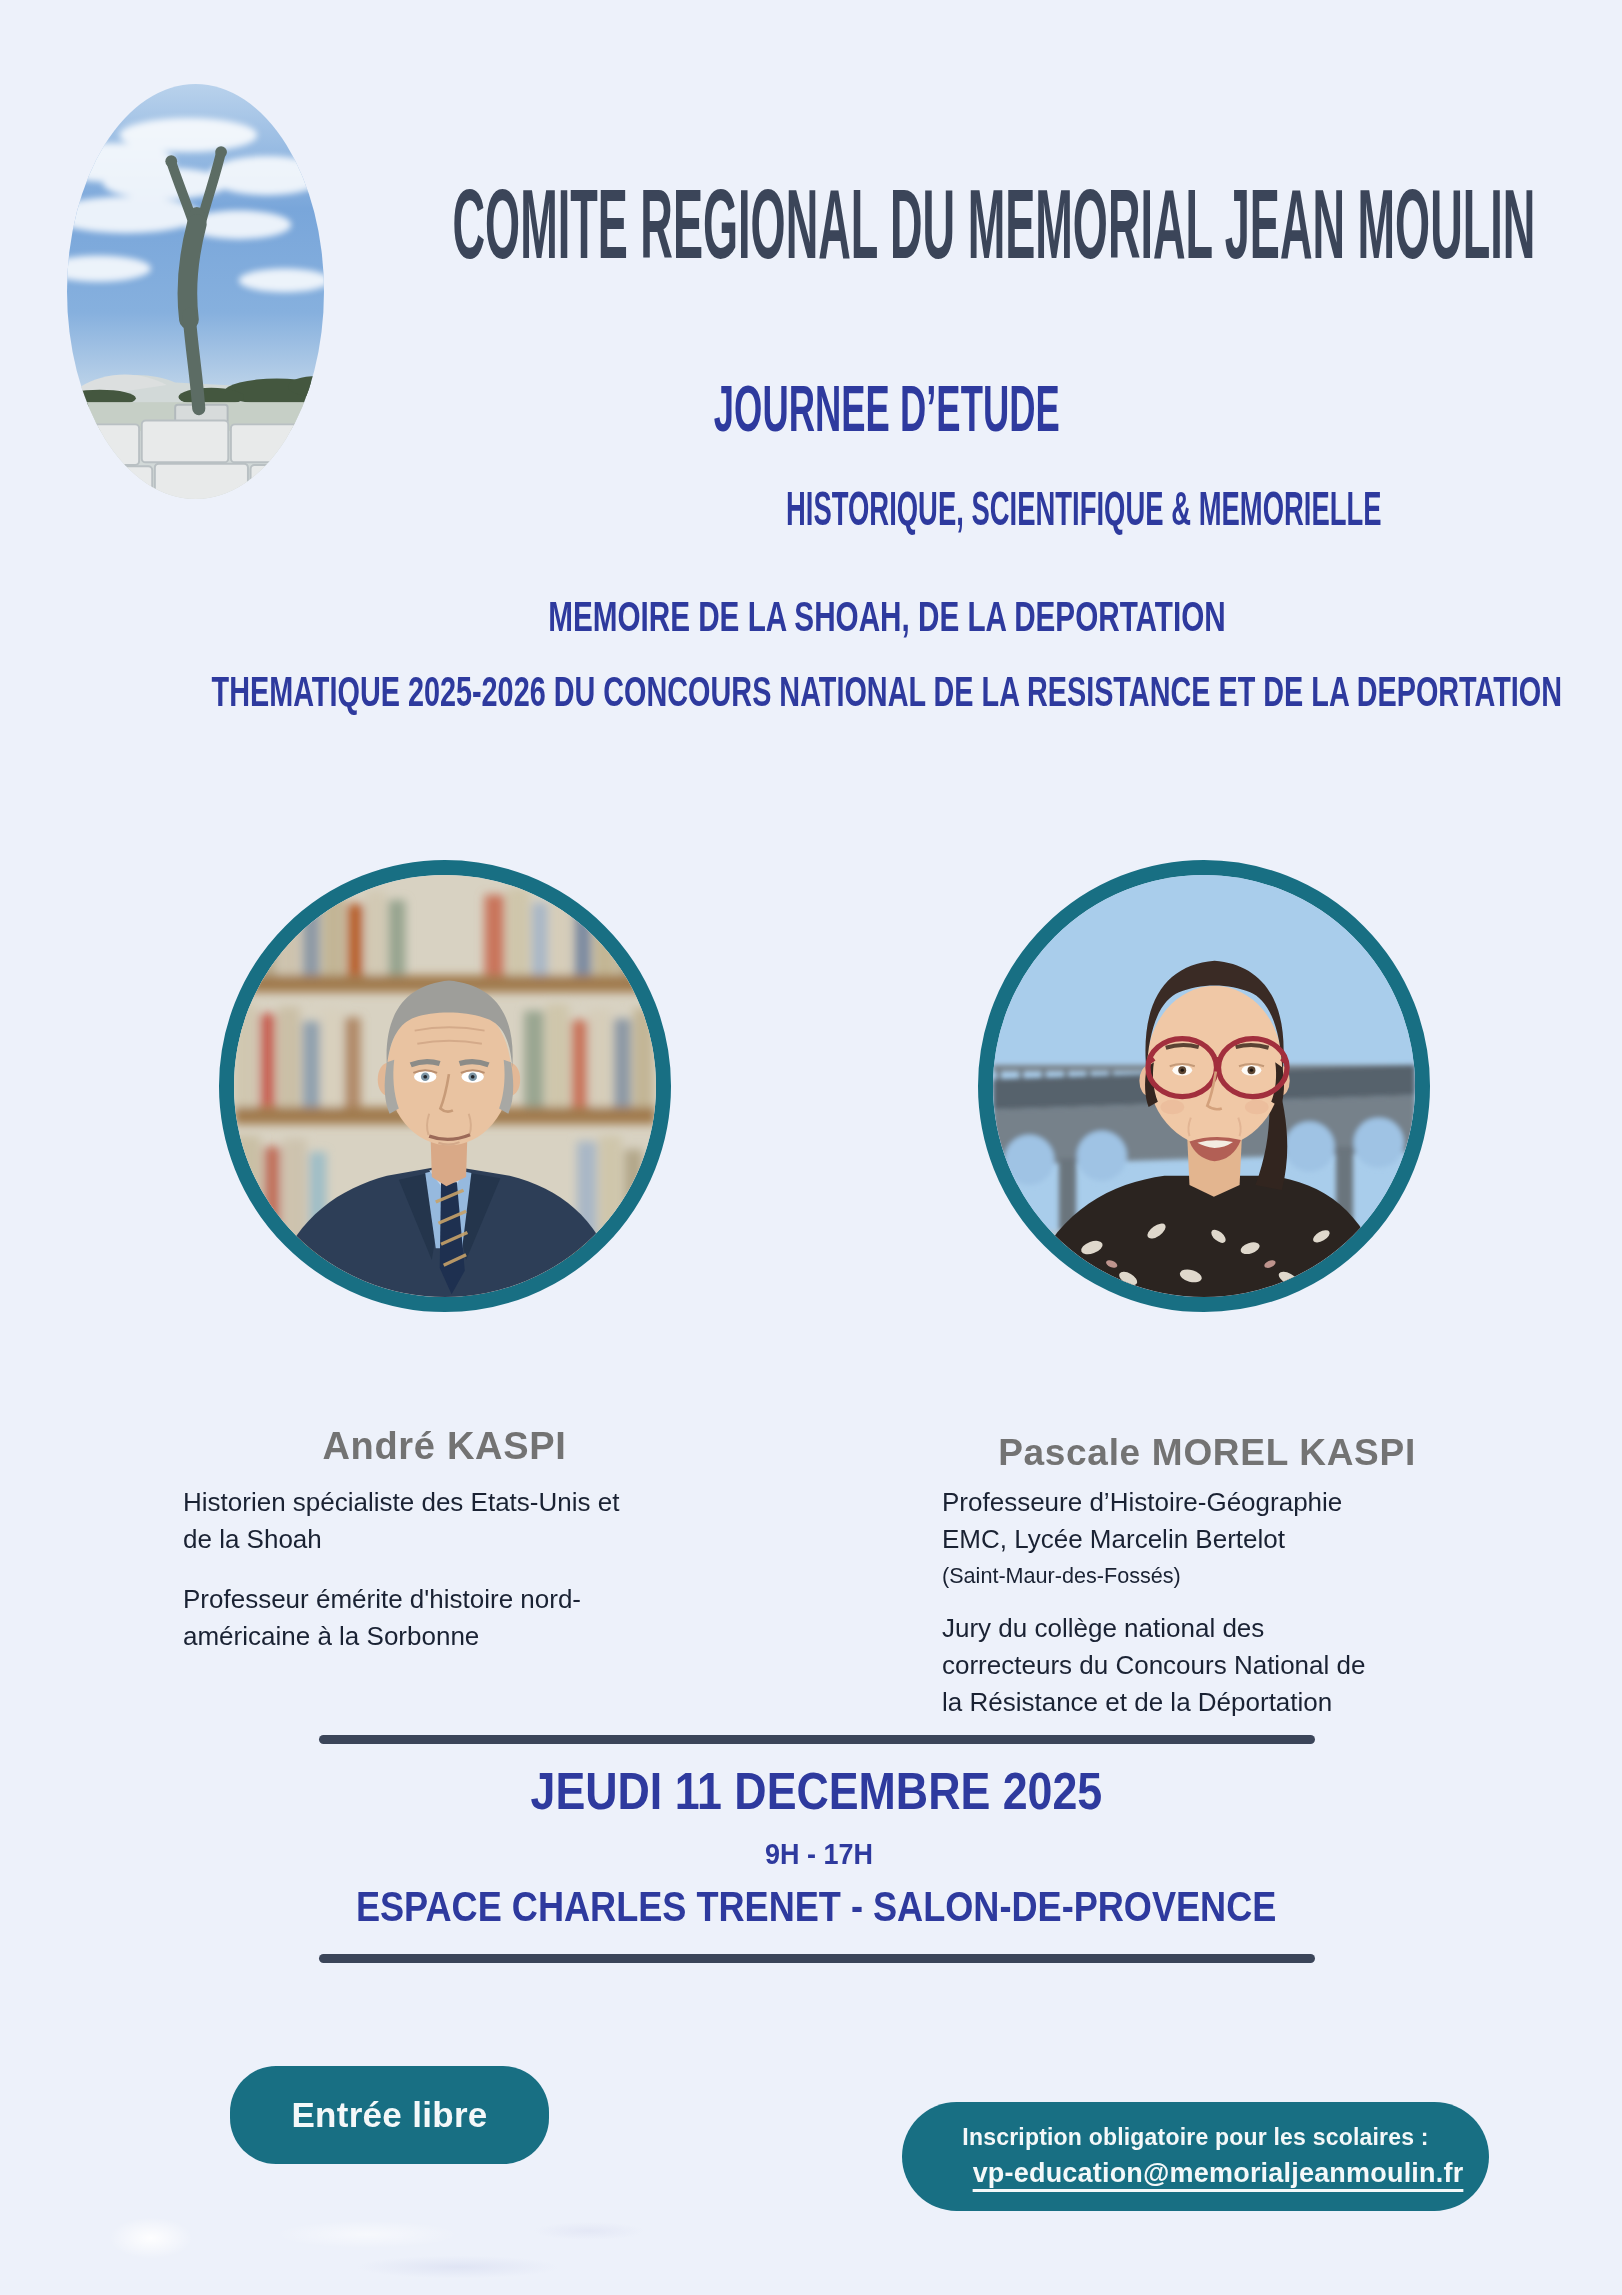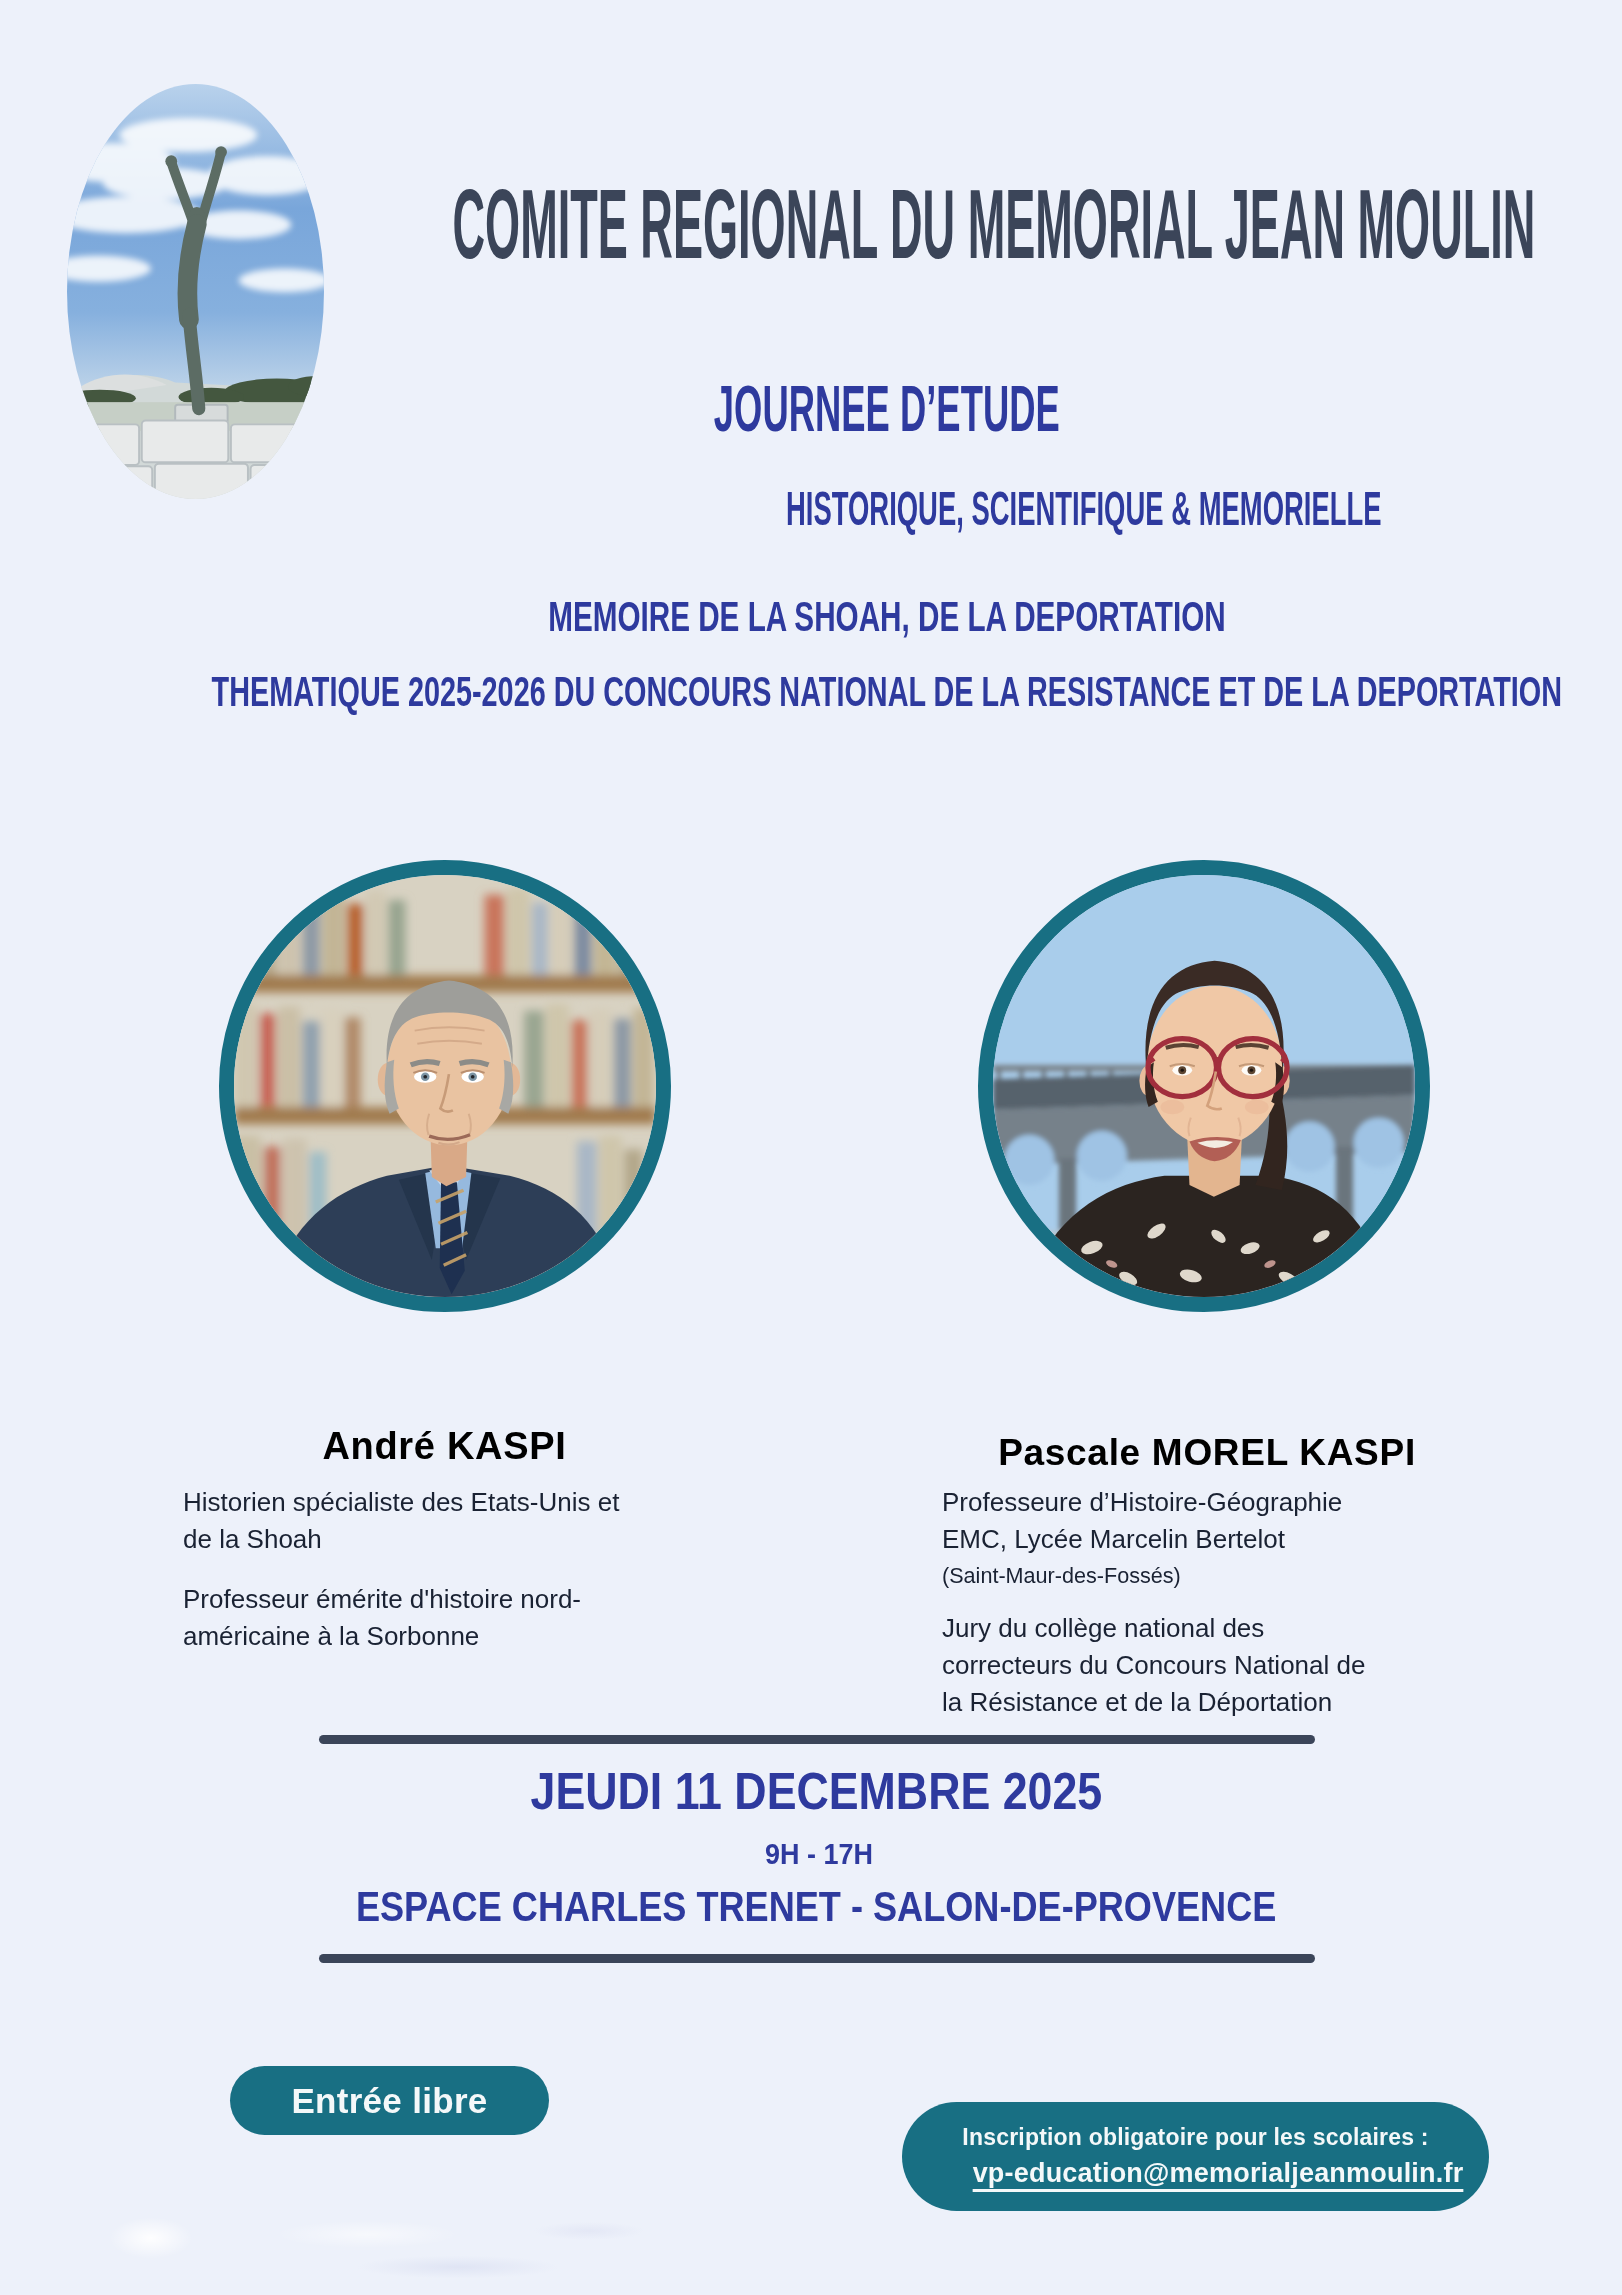--- a/index.html
+++ b/index.html
@@ -40,21 +40,21 @@
   .circle{
     position:absolute;top:860px;width:452px;height:452px;
     border:15.7px solid var(--c-teal);border-radius:50%;overflow:hidden;
     background:#cfe2f2;
   }
   .circle.left{left:219px;}
   .circle.right{left:978px;}
 
   
   .name{
-    position:absolute;text-align:center;font-weight:bold;color:#000000;
+    position:absolute;text-align:center;font-weight:bold;color:#737373;
     letter-spacing:0.7px;
   }
   .name.left-name{left:183px;top:1425px;width:523px;font-size:38px;}
   .name.right-name{left:942px;top:1432px;width:530px;font-size:37px;}
 
   .role{
     position:absolute;text-align:left;font-size:26px;line-height:37px;
     color:#1a2233;white-space:pre-line;
   }
   .role.small{font-size:21.6px;line-height:30px;}
@@ -74,21 +74,21 @@
   .jeudi{left:10.5px;top:1765px;width:1612px;font-size:52px;color:var(--c-navy);--k:0.86;}
   .hours{left:13px;top:1840px;width:1612px;font-size:29px;color:var(--c-navy);--k:0.93;}
   .venue{left:10.5px;top:1886px;width:1612px;font-size:42px;color:var(--c-navy);--k:0.86;}
 
   
   .pill{
     position:absolute;background:var(--c-teal);color:#f4f8f9;
     display:flex;align-items:center;justify-content:center;
   }
   .pill-left{
-    left:230px;top:2066px;width:319px;height:69px;border-radius:46px;
+    left:230px;top:2066px;width:319px;height:98px;border-radius:46px;
     font-size:35px;font-weight:bold;letter-spacing:0.3px;
   }
   .pill-right{
     left:902px;top:2102px;width:587px;height:109px;border-radius:55px;
     flex-direction:column;gap:7.9px;padding:6.5px 19.6px;
   }
   .reg-line{font-size:23px;font-weight:bold;letter-spacing:0.2px;}
   .reg-email{
     font-size:27px;font-weight:bold;color:#f4f8f9;
     text-decoration:underline;text-underline-offset:6.5px;text-decoration-thickness:2.6px;

